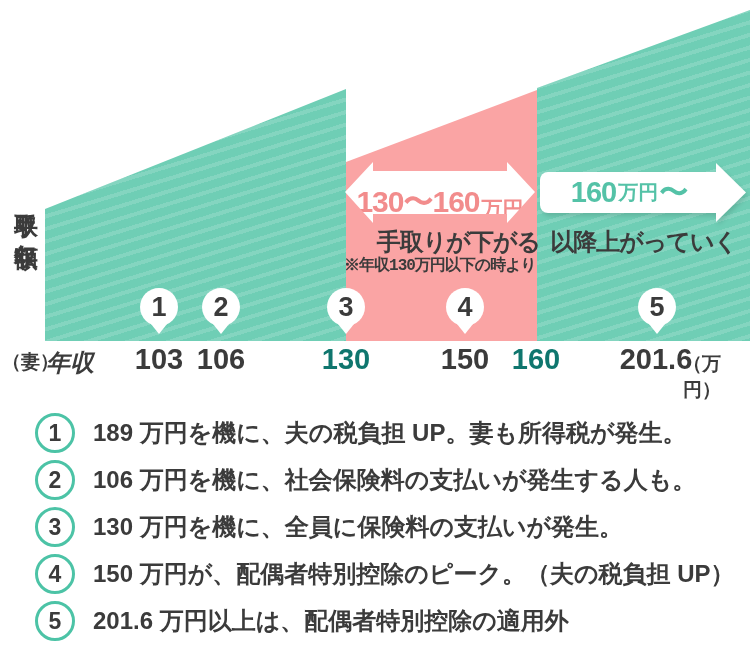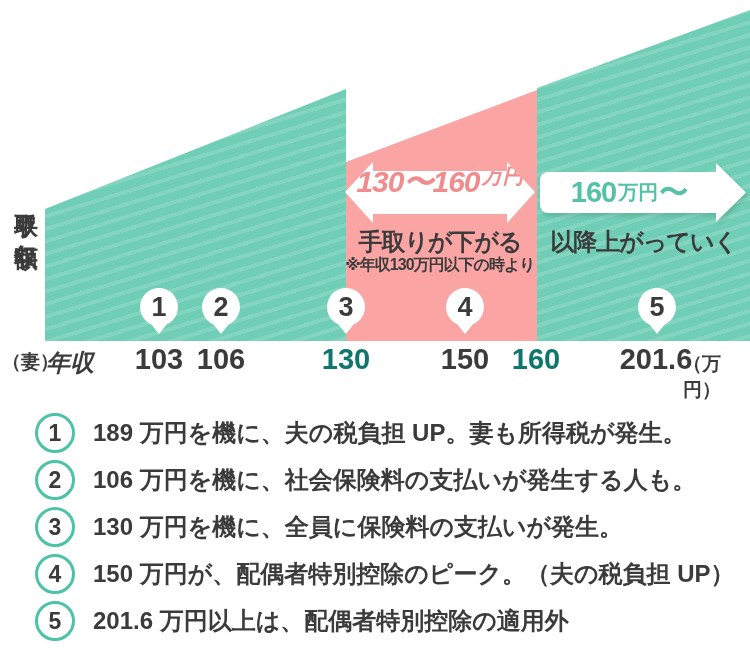--- a/index.html
+++ b/index.html
@@ -26,41 +26,40 @@
   .ylabel{
     position:absolute;left:14px;top:194px;writing-mode:vertical-rl;text-orientation:upright;
     font-size:24px;font-weight:700;letter-spacing:1px;line-height:1;
   }
   .ylabel-sub{position:absolute;left:2px;top:349px;font-size:19px;font-weight:700;}
 
   
   .arrow-double{
     position:absolute;left:345px;top:162px;width:190px;height:61px;background:#fff;
     clip-path:polygon(0 30px,28px 0,28px 9px,162px 9px,162px 0,190px 30px,162px 61px,162px 52px,28px 52px,28px 61px);
-    display:flex;align-items:flex-start;justify-content:center;
+    display:flex;align-items:flex-end;justify-content:center;
     filter:drop-shadow(2px 3px 2px rgba(0,0,0,0.12));
-    font-style:italic;
   }
   .arrow-double .big{color:#F28C8C;font-size:30px;font-weight:800;letter-spacing:-1px;}
   .arrow-double .small{color:#F28C8C;font-size:21px;font-weight:800;margin-left:2px;}
 
   .arrow-right{position:absolute;left:540px;top:163px;width:206px;height:59px;
     filter:drop-shadow(2px 3px 2px rgba(0,0,0,0.12));}
   .arrow-right .shaft{position:absolute;left:0;top:9px;width:178px;height:41px;background:#fff;border-radius:8px 0 0 8px;}
   .arrow-right .head{position:absolute;left:176px;top:0;width:30px;height:59px;background:#fff;
     clip-path:polygon(0 0,100% 50%,0 100%);}
   .arrow-right .atext{position:absolute;left:0;top:9px;width:178px;height:41px;
     display:flex;align-items:center;justify-content:center;}
   .arrow-right .big{color:#54C2A7;font-size:29px;font-weight:800;letter-spacing:-1px;}
   .arrow-right .small{color:#54C2A7;font-size:20px;font-weight:800;margin:0 1px 0 2px;}
 
-  .pink-title{position:absolute;left:340px;top:226px;width:200px;text-align:center;
+  .pink-title{position:absolute;left:340px;top:226px;width:200px;text-align:right;
     font-size:24px;font-weight:800;letter-spacing:-1px;}
   .pink-note{position:absolute;left:335px;top:255px;width:210px;text-align:center;
-    font-size:16px;font-weight:700;letter-spacing:-1px;}
+    font-size:16px;font-weight:700;letter-spacing:-1px;font-family:Liberation Mono, monospace;}
   .teal-title{position:absolute;left:537px;top:226px;width:200px;text-align:right;
     font-size:24px;font-weight:800;letter-spacing:-1px;}
 
   
   .bubble{position:absolute;top:288px;width:38px;height:38px;background:#fff;border-radius:50%;
     display:flex;align-items:center;justify-content:center;}
   .bubble-num{font-size:27px;font-weight:800;color:#3B3B3B;}
   .bubble-tail{position:absolute;left:50%;top:36px;transform:translateX(-50%);
     width:0;height:0;border-left:8px solid transparent;border-right:8px solid transparent;border-top:10px solid #fff;}
   .b1{left:140px;} .b2{left:202px;} .b3{left:327px;} .b4{left:446px;} .b5{left:638px;}

